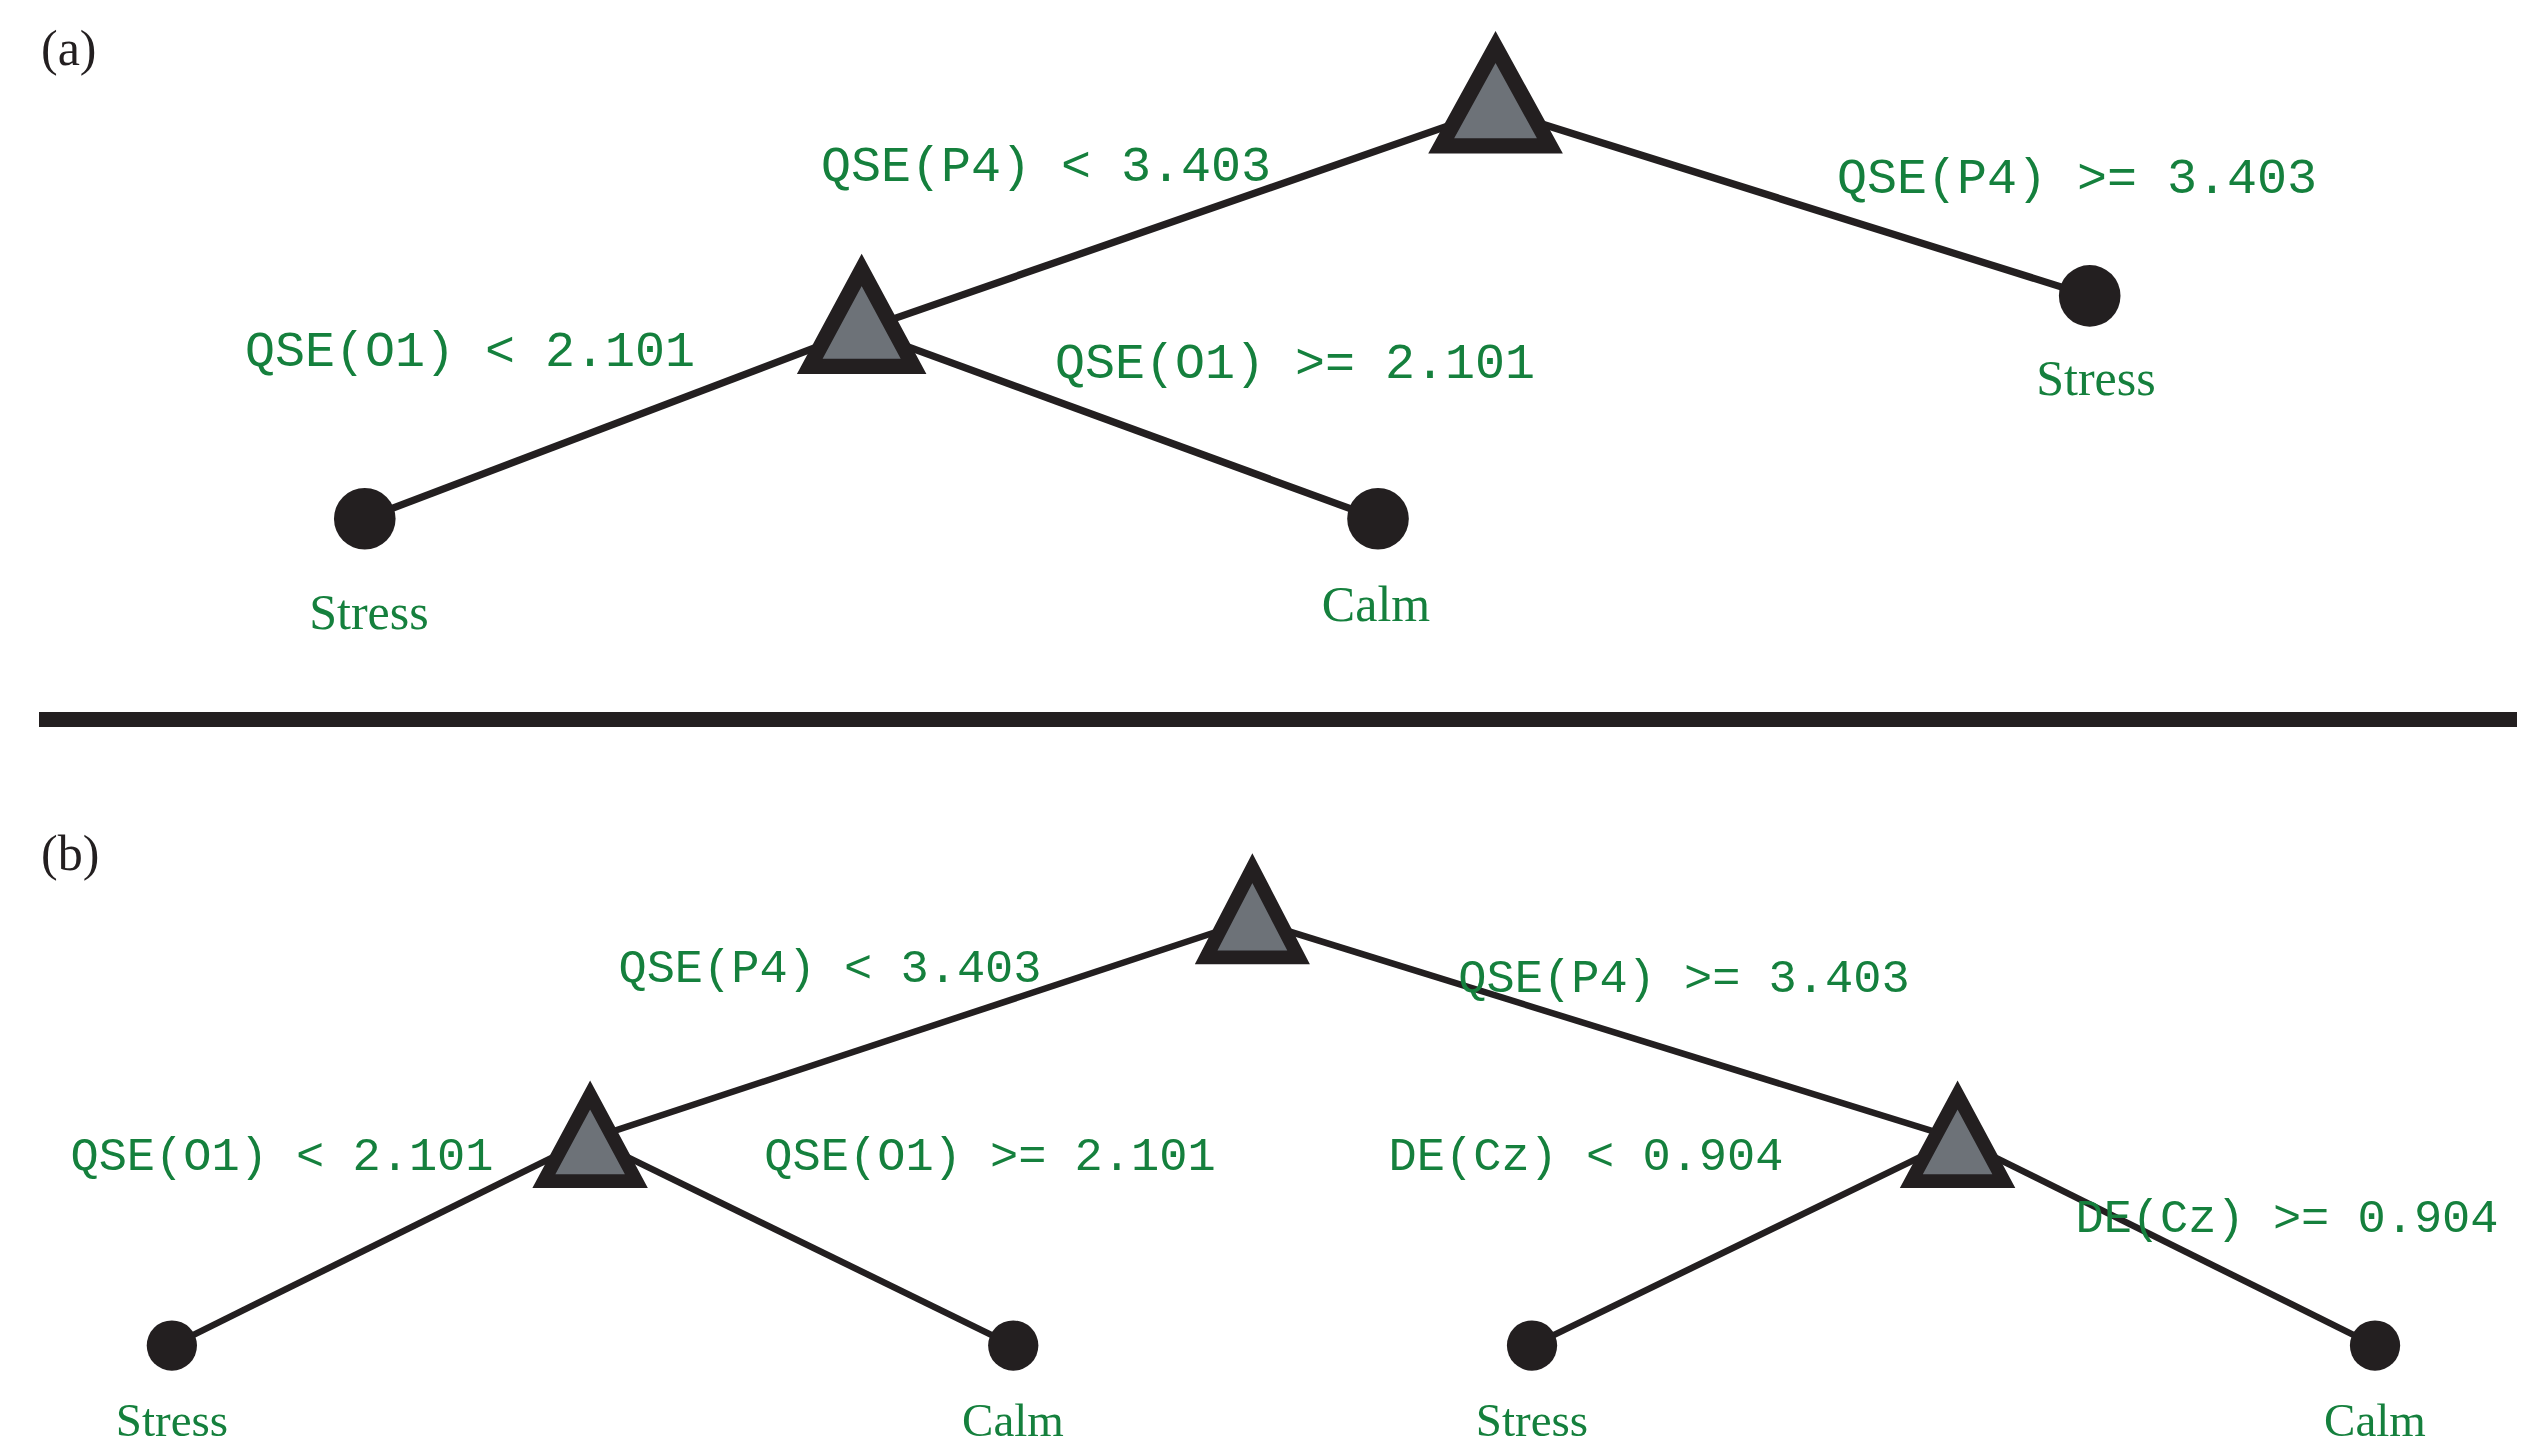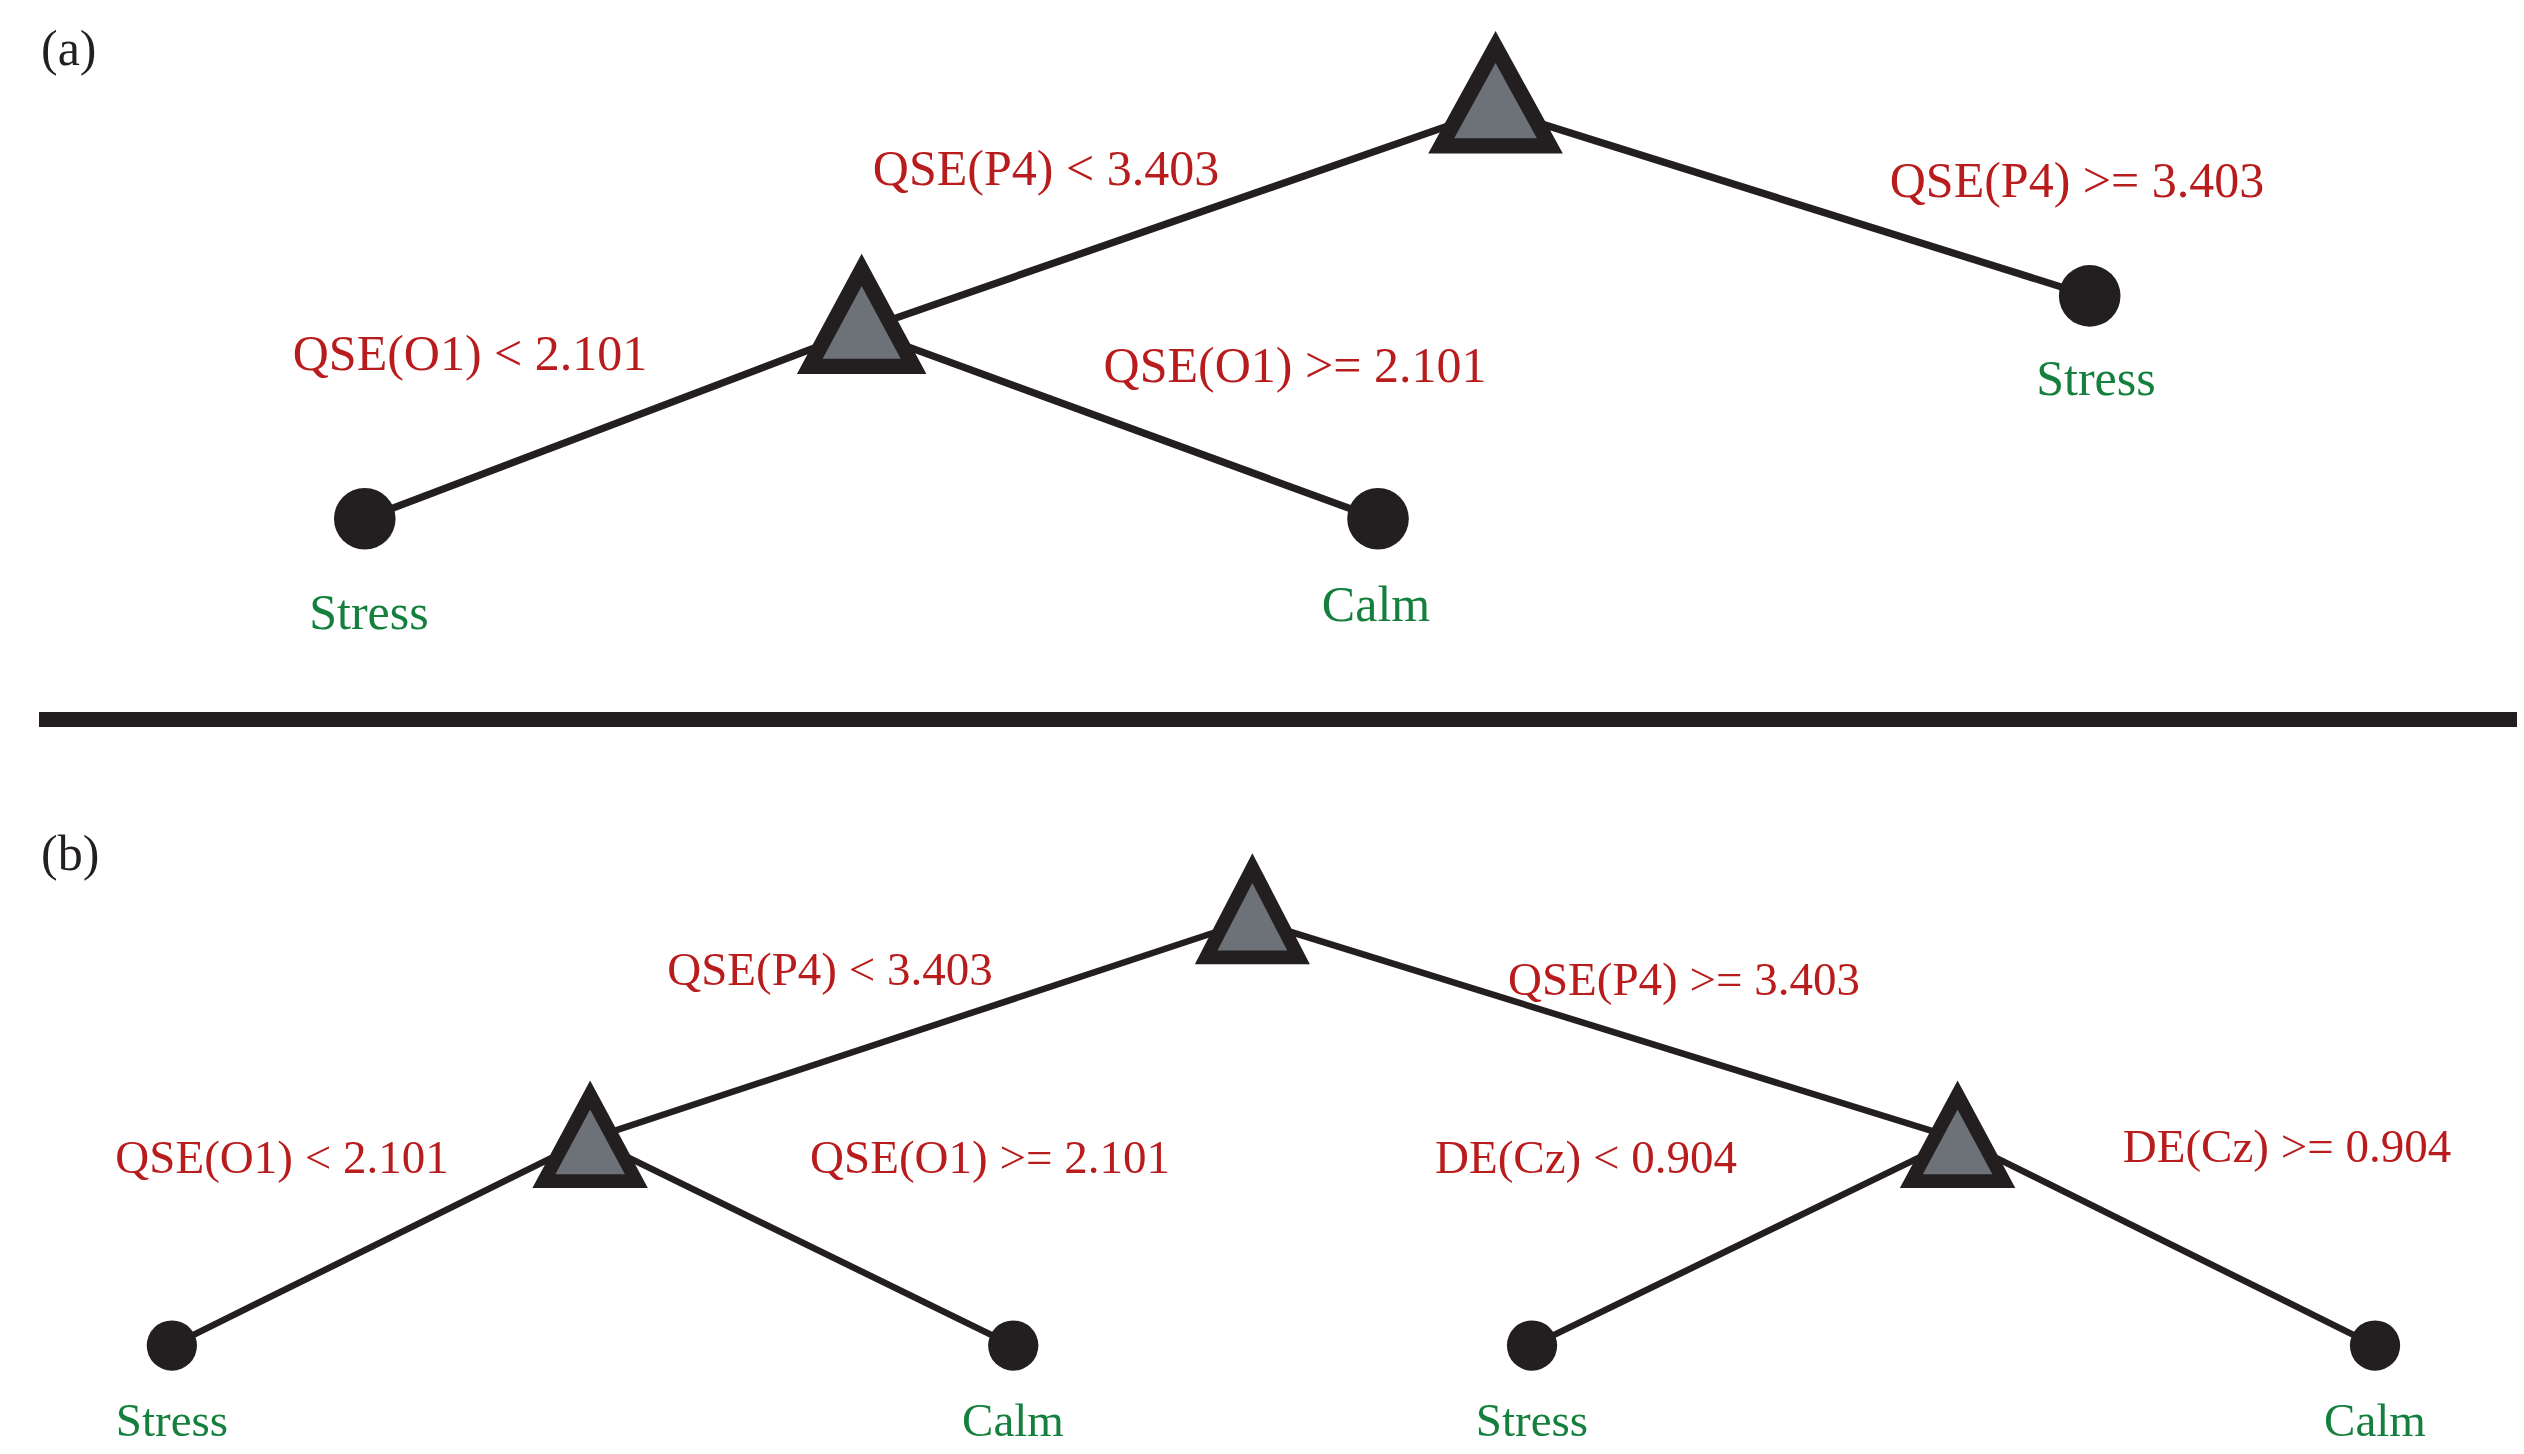--- a/index.html
+++ b/index.html
@@ -32,22 +32,22 @@
     font-size: 50px;
     line-height: 1;
     font-family: "Liberation Serif", "DejaVu Serif", serif;
     color: #231f20;
     white-space: nowrap;
   }
   .edge-label {
     position: absolute;
     font-size: 50px;
     line-height: 1;
-    font-family: Liberation Serif, serif;
-    color: #b91c1c;
+    font-family: Liberation Mono, monospace;
+    color: #15803d;
     white-space: nowrap;
     transform: translate(-50%, -50%);
   }
   .leaf-label {
     position: absolute;
     font-size: 50px;
     line-height: 1;
     font-family: "Liberation Serif", "DejaVu Serif", serif;
     color: #15803d;
     white-space: nowrap;
@@ -132,21 +132,21 @@
     <div class="edge-label" style="left:830px; top:969px;">QSE(P4) &lt; 3.403</div>
 
     <div class="edge-label" style="left:1684px; top:979px;">QSE(P4) &gt;= 3.403</div>
 
     <div class="edge-label" style="left:282px; top:1157px;">QSE(O1) &lt; 2.101</div>
 
     <div class="edge-label" style="left:990px; top:1157px;">QSE(O1) &gt;= 2.101</div>
 
     <div class="edge-label" style="left:1586px; top:1157px;">DE(Cz) &lt; 0.904</div>
 
-    <div class="edge-label" style="left:2287px; top:1146px;">DE(Cz) &gt;= 0.904</div>
+    <div class="edge-label" style="left:2287px; top:1219px;">DE(Cz) &gt;= 0.904</div>
 
     <div class="leaf-label" style="left:172px; top:1420px;">Stress</div>
 
     <div class="leaf-label" style="left:1013px; top:1420px;">Calm</div>
 
     <div class="leaf-label" style="left:1532px; top:1420px;">Stress</div>
 
     <div class="leaf-label" style="left:2375px; top:1420px;">Calm</div>
   </div>
 

